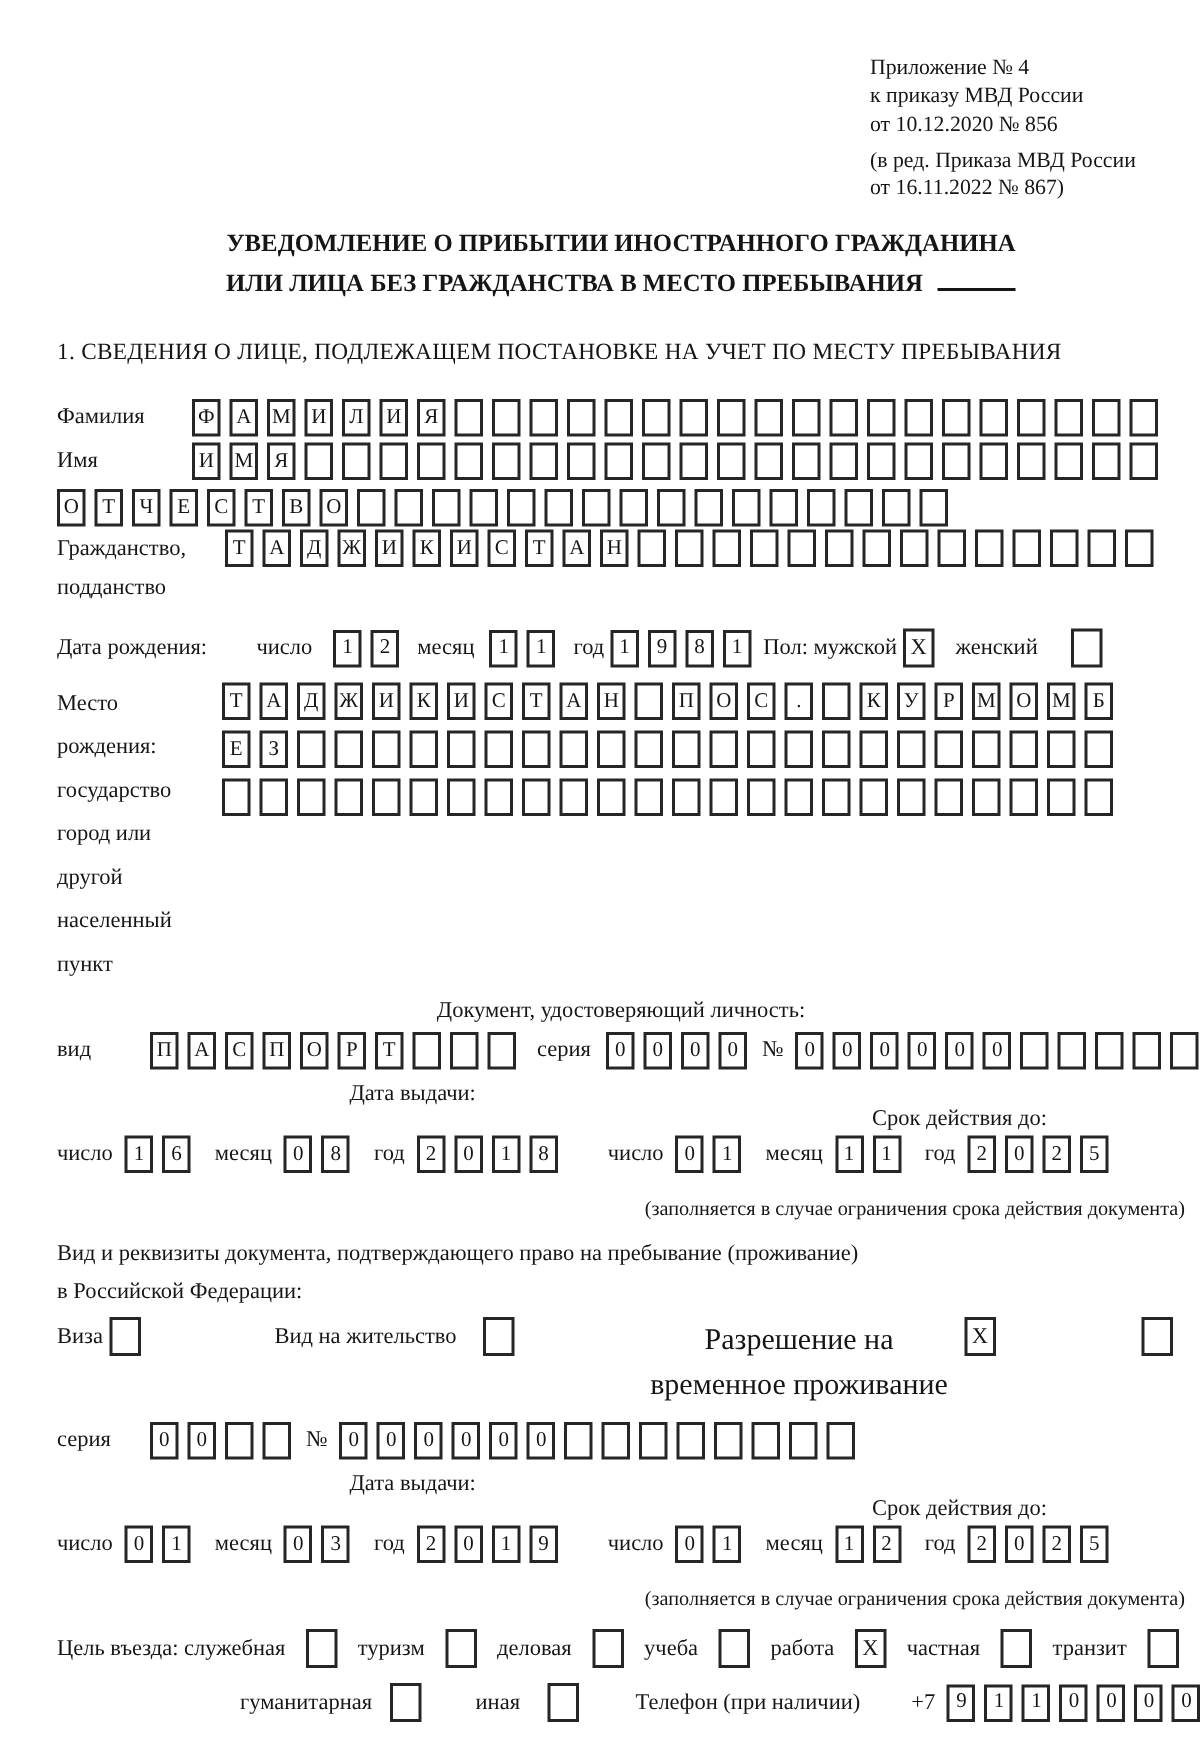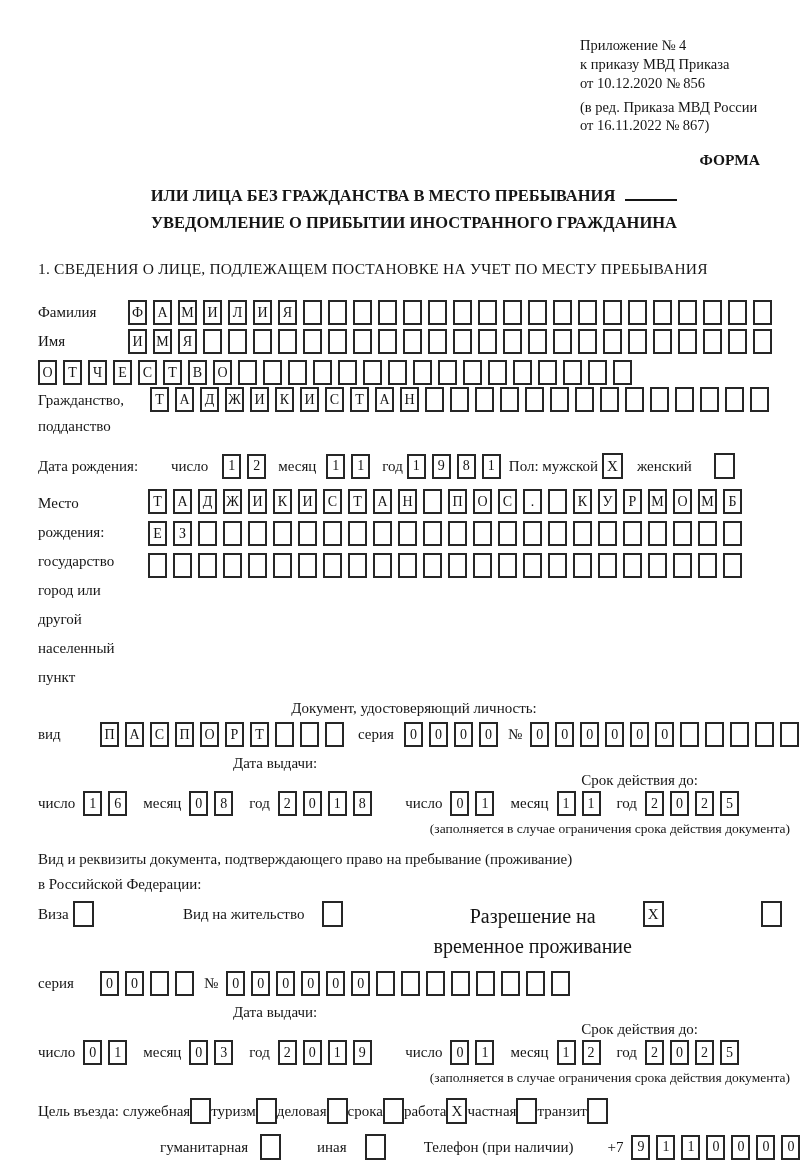--- a/index.html
+++ b/index.html
@@ -26,42 +26,41 @@
   }
   .cb{flex:0 0 auto;width:21px;height:26px;border:2px solid #262626;display:inline-flex;
       align-items:center;justify-content:center;font-size:15px;box-sizing:border-box;background:#fff;}
   .doc-head{text-align:center;font-weight:normal;font-size:15px;margin-top:8px;}
   .dh{display:flex;font-size:15px;margin-top:8px;flex-direction:column;}
   .dh .h1{margin-left:195px;}
   .dh .h2{margin-left:auto;margin-right:92px;}
   .dgroup{display:flex;align-items:center;}
   .dgroup .dlab{font-size:15px;margin-right:8px;}
   .dgroup .boxes{margin-right:10px;}
-  .note{font-size:13.5px;text-align:right;margin-top:5px;}
+  .note{font-size:13.5px;text-align:right;margin-top:16px;}
   .intro{font-size:15px;margin-top:14px;}
   .opt-label{font-size:20px;text-align:center;line-height:1.5;}
   .mrlabels div{line-height:29px;font-size:15px;}
 </style>
 </head>
 <body>
 
 <div class="page">
 
   <div class="hdr">
     <div>Приложение № 4</div>
-    <div>к приказу МВД Приказа</div>
+    <div>к приказу МВД России</div>
     <div>от 10.12.2020 № 856</div>
     <div class="gap">(в ред. Приказа МВД России</div>
     <div>от 16.11.2022 № 867)</div>
   </div>
-  <div class="forma">ФОРМА</div>
 
   <div class="title">
+    <div>УВЕДОМЛЕНИЕ О ПРИБЫТИИ ИНОСТРАННОГО ГРАЖДАНИНА</div>
     <div><span>ИЛИ ЛИЦА БЕЗ ГРАЖДАНСТВА В МЕСТО ПРЕБЫВАНИЯ</span><span class="blank-line"></span></div>
-    <div>УВЕДОМЛЕНИЕ О ПРИБЫТИИ ИНОСТРАННОГО ГРАЖДАНИНА</div>
   </div>
 
   <div class="sec">1. СВЕДЕНИЯ О ЛИЦЕ, ПОДЛЕЖАЩЕМ ПОСТАНОВКЕ НА УЧЕТ ПО МЕСТУ ПРЕБЫВАНИЯ</div>
 
   <div class="row" style="margin-top:22px">
     <div class="lab" style="width:90px">Фамилия</div>
     <div class="boxes">
         <span class="box">Ф</span>
         <span class="box">А</span>
         <span class="box">М</span>
@@ -472,28 +471,28 @@
       <div class="boxes">
           <span class="box">2</span>
           <span class="box">0</span>
           <span class="box">2</span>
           <span class="box">5</span>
         </div>
     </div>
   </div>
   <div class="note">(заполняется в случае ограничения срока действия документа)</div>
 
-  <div class="row" style="margin-top:12px;justify-content:flex-start;padding-right:4px">
+  <div class="row" style="margin-top:12px;justify-content:space-between;padding-right:4px">
     <span class="lab">Цель въезда: служебная</span>
     <span class="cb"></span>
     <span class="lab">туризм</span>
     <span class="cb"></span>
     <span class="lab">деловая</span>
     <span class="cb"></span>
-    <span class="lab">срока</span>
+    <span class="lab">учеба</span>
     <span class="cb"></span>
     <span class="lab">работа</span>
     <span class="cb">X</span>
     <span class="lab">частная</span>
     <span class="cb"></span>
     <span class="lab">транзит</span>
     <span class="cb"></span>
   </div>
 
   <div class="row" style="margin-top:10px">

